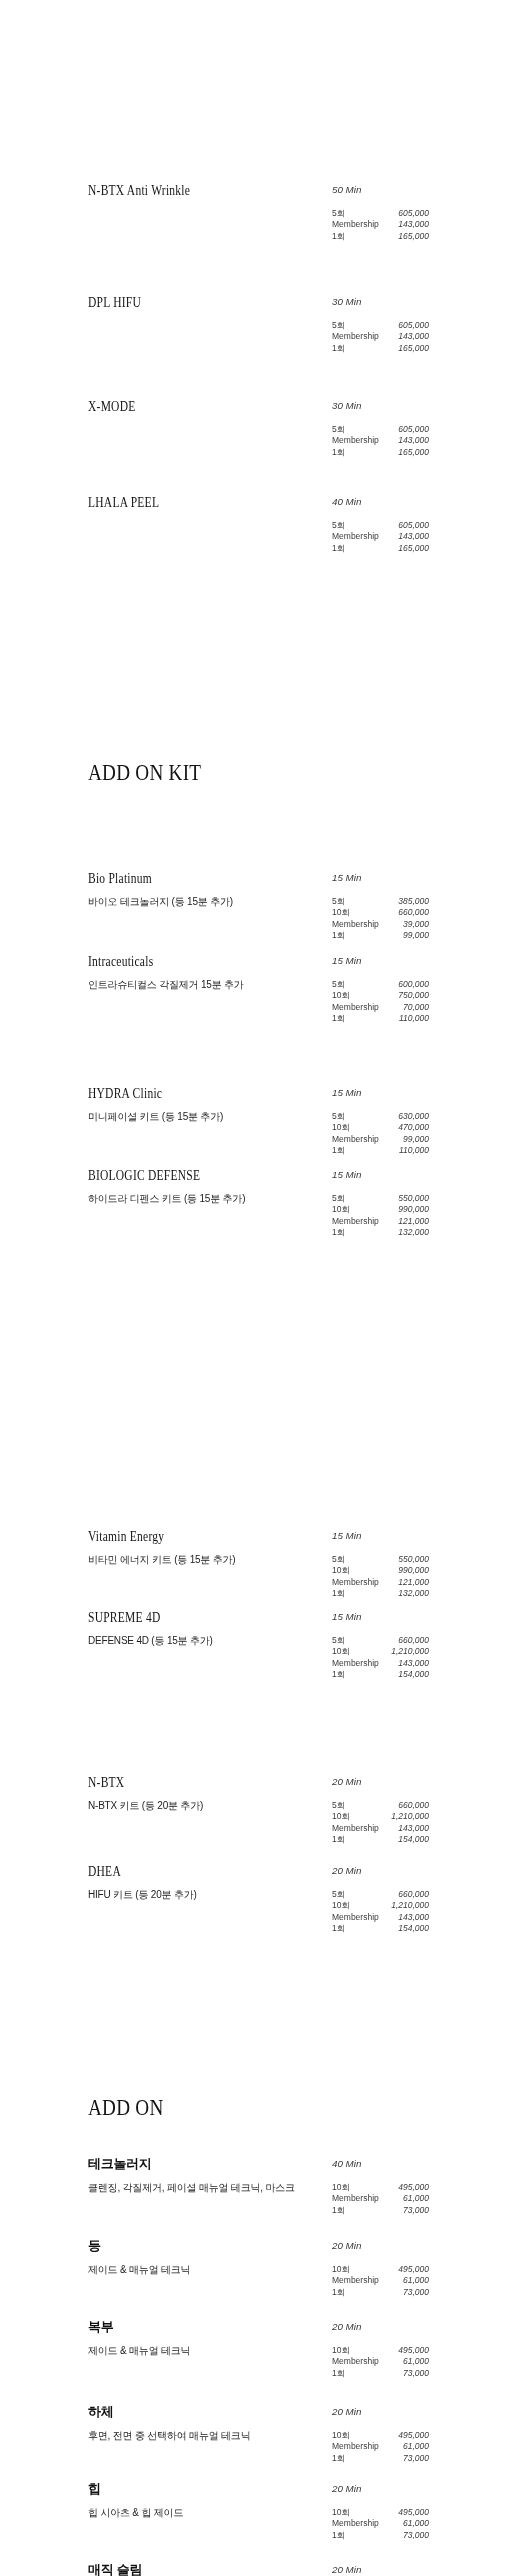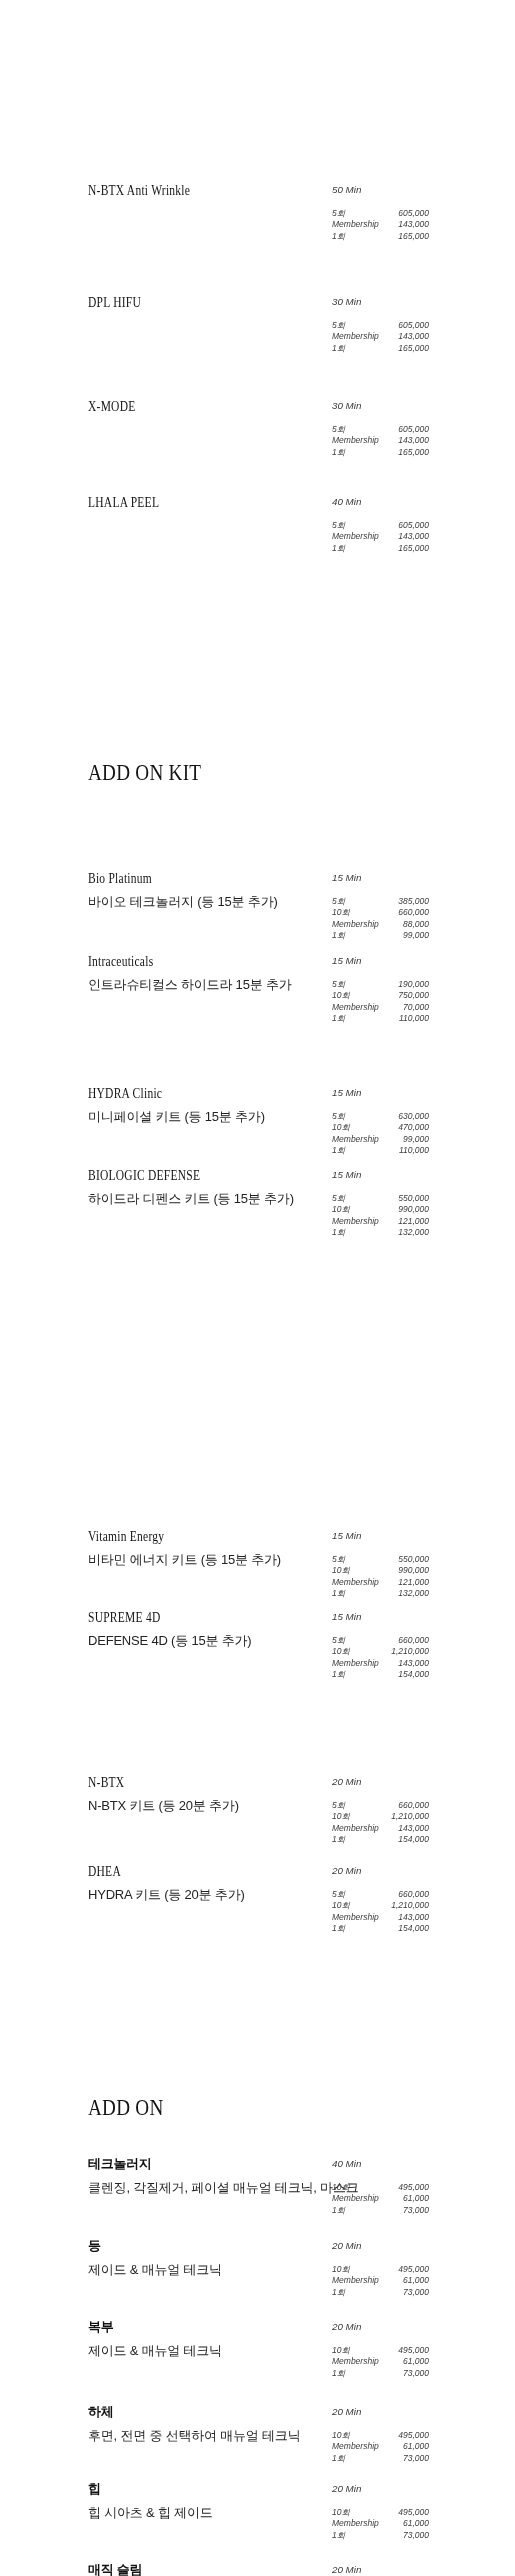--- a/index.html
+++ b/index.html
@@ -52,21 +52,21 @@
     font-style: italic;
     font-size: 9.8px;
     color: #3a3a3a;
     white-space: nowrap;
   }
   .i-subtitle {
     position: absolute;
     left: 88px;
     top: 28px;
     line-height: 11.3px;
-    font-size: 13px;
+    font-size: 10px;
     color: #222222;
     white-space: nowrap;
     letter-spacing: -0.2px;
   }
   .rows {
     position: absolute;
     left: 332px;
     top: 28px;
     width: 97px;
   }
@@ -76,21 +76,20 @@
     width: 97px;
     height: 11.3px;
     line-height: 11.3px;
     font-size: 8.5px;
     color: #3c3c3c;
   }
   .plabel {
     position: absolute;
     left: 0;
     top: 0;
-    font-style: italic;
     white-space: nowrap;
   }
   .pvalue {
     position: absolute;
     right: 0;
     top: 0;
     font-style: italic;
     white-space: nowrap;
     text-align: right;
   }
@@ -196,36 +195,36 @@
         <div class="prow" style="top: 0px;">
           <span class="plabel">5회</span>
           <span class="pvalue">385,000</span>
         </div>
         <div class="prow" style="top: 11.3px;">
           <span class="plabel">10회</span>
           <span class="pvalue">660,000</span>
         </div>
         <div class="prow" style="top: 23px;">
           <span class="plabel">Membership</span>
-          <span class="pvalue">88,000</span>
+          <span class="pvalue">39,000</span>
         </div>
         <div class="prow" style="top: 34px;">
           <span class="plabel">1회</span>
           <span class="pvalue">99,000</span>
         </div>
       </div>
     </div>
     <div class="block" style="top: 951px;">
       <div class="i-title">Intraceuticals</div>
       <div class="i-duration">15 Min</div>
-      <div class="i-subtitle">인트라슈티컬스 하이드라 15분 추가</div>
-      <div class="rows">
-        <div class="prow" style="top: 0px;">
-          <span class="plabel">5회</span>
-          <span class="pvalue">190,000</span>
+      <div class="i-subtitle">인트라슈티컬스 각질제거 15분 추가</div>
+      <div class="rows">
+        <div class="prow" style="top: 0px;">
+          <span class="plabel">5회</span>
+          <span class="pvalue">600,000</span>
         </div>
         <div class="prow" style="top: 11.3px;">
           <span class="plabel">10회</span>
           <span class="pvalue">750,000</span>
         </div>
         <div class="prow" style="top: 23px;">
           <span class="plabel">Membership</span>
           <span class="pvalue">70,000</span>
         </div>
         <div class="prow" style="top: 34px;">
@@ -345,21 +344,21 @@
         </div>
         <div class="prow" style="top: 34px;">
           <span class="plabel">1회</span>
           <span class="pvalue">154,000</span>
         </div>
       </div>
     </div>
     <div class="block" style="top: 1861px;">
       <div class="i-title">DHEA</div>
       <div class="i-duration">20 Min</div>
-      <div class="i-subtitle">HYDRA 키트 (등 20분 추가)</div>
+      <div class="i-subtitle">HIFU 키트 (등 20분 추가)</div>
       <div class="rows">
         <div class="prow" style="top: 0px;">
           <span class="plabel">5회</span>
           <span class="pvalue">660,000</span>
         </div>
         <div class="prow" style="top: 11.3px;">
           <span class="plabel">10회</span>
           <span class="pvalue">1,210,000</span>
         </div>
         <div class="prow" style="top: 23px;">

